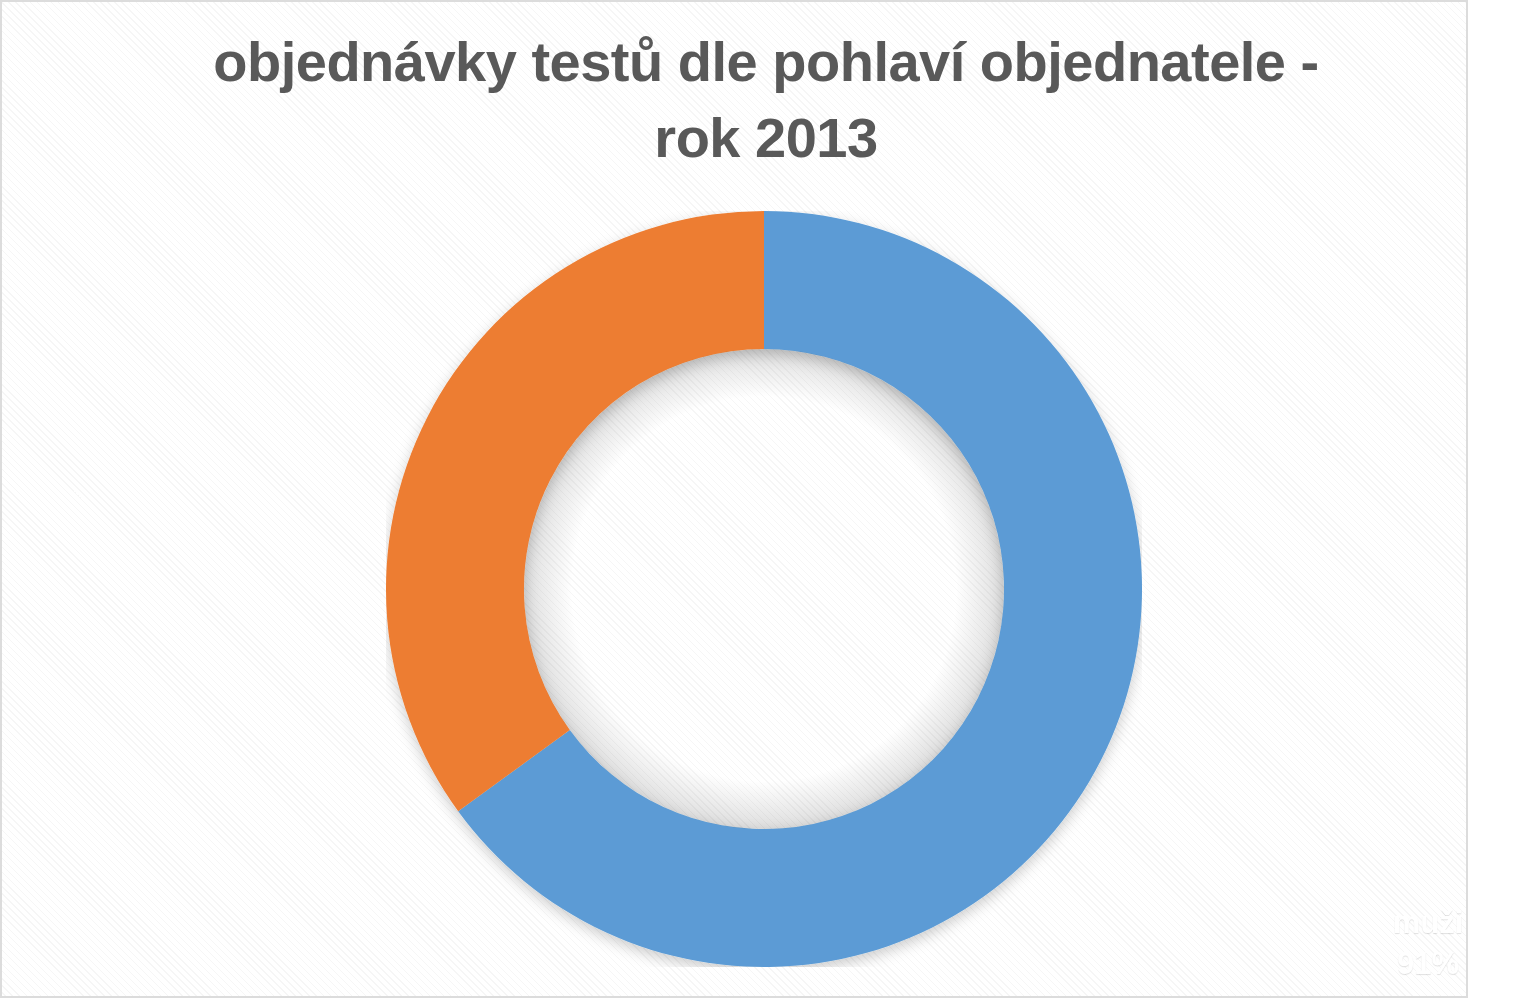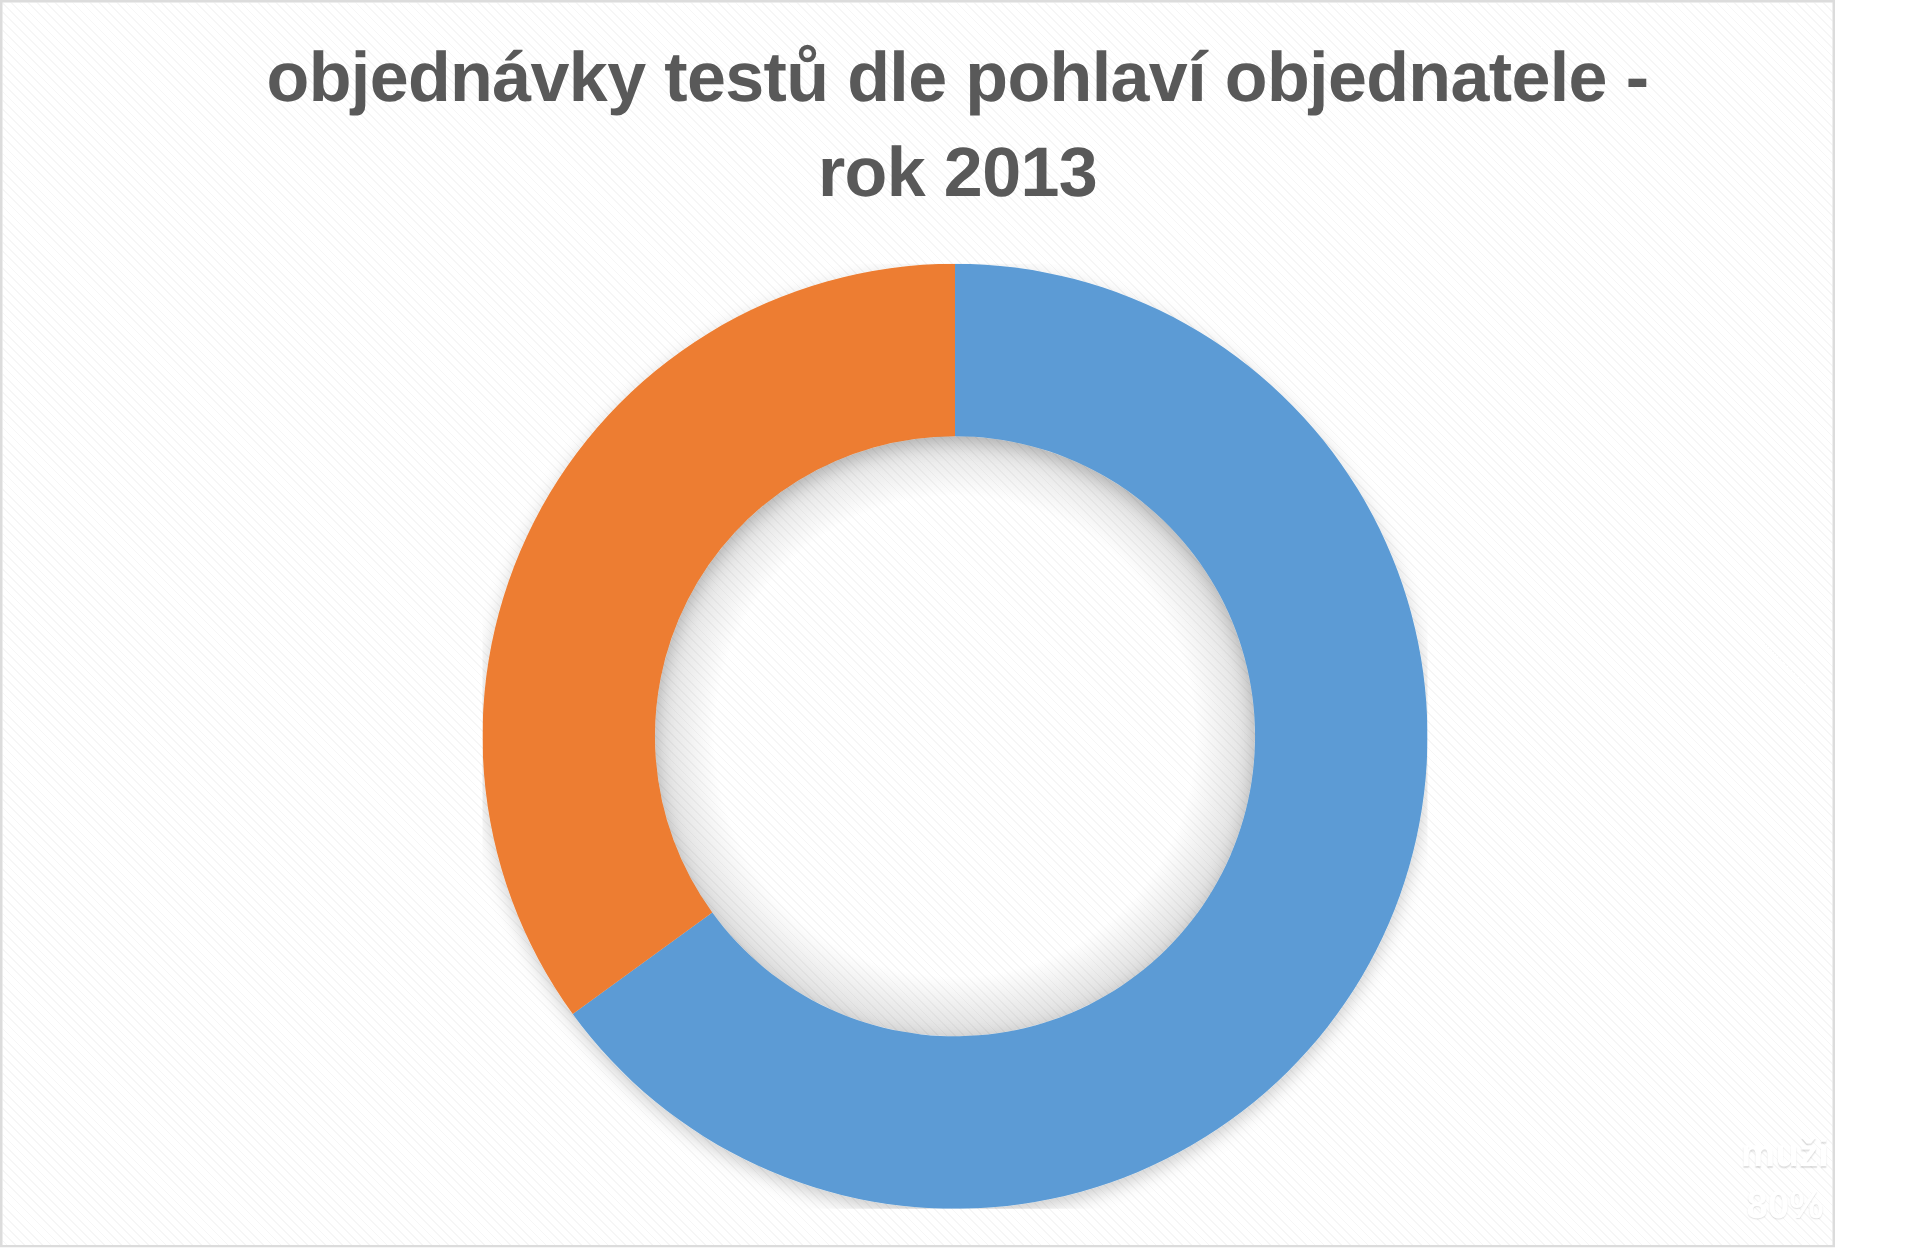--- a/index.html
+++ b/index.html
@@ -110,16 +110,16 @@
         <path id="slice-muzi" fill="#5B9BD5" d="M 378 0 A 378 378 0 1 1 72.19157612626992 600.1828253665549 L 183.8116508401814 519.0860941077624 A 240.03 240.03 0 1 0 378 137.97 Z"></path>
 
         <path id="slice-zeny" fill="#ED7D31" d="M 72.19157612626992 600.1828253665549 A 378 378 0 0 1 377.99999999999994 0 L 377.99999999999994 137.97 A 240.03 240.03 0 0 0 183.8116508401814 519.0860941077624 Z"></path>
       </g>
 
       <circle cx="378" cy="378" r="240" fill="url(#hole-shade)"></circle>
     </svg>
 
 
     <div class="slice-label" id="label-muzi">muži
-80%</div>
+91%</div>
   </div>
 
 </div>
 
 </body></html>

